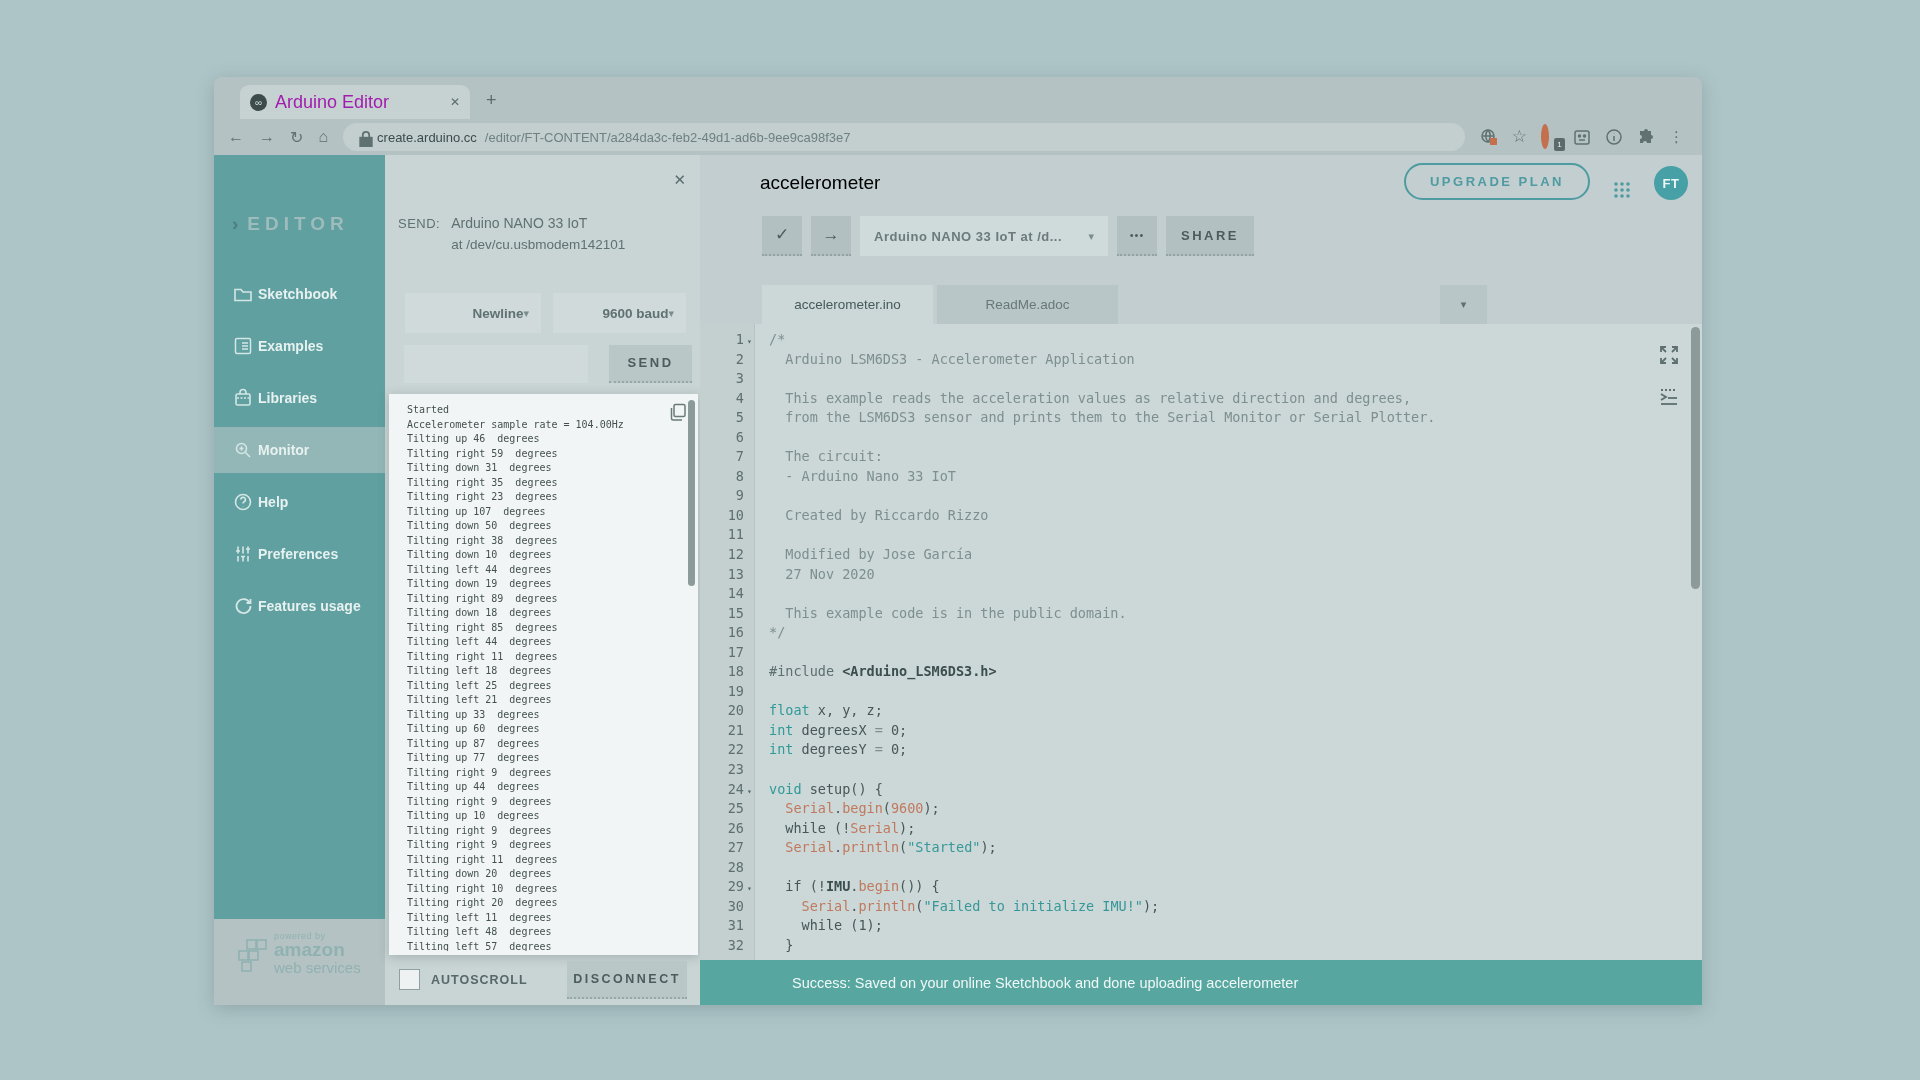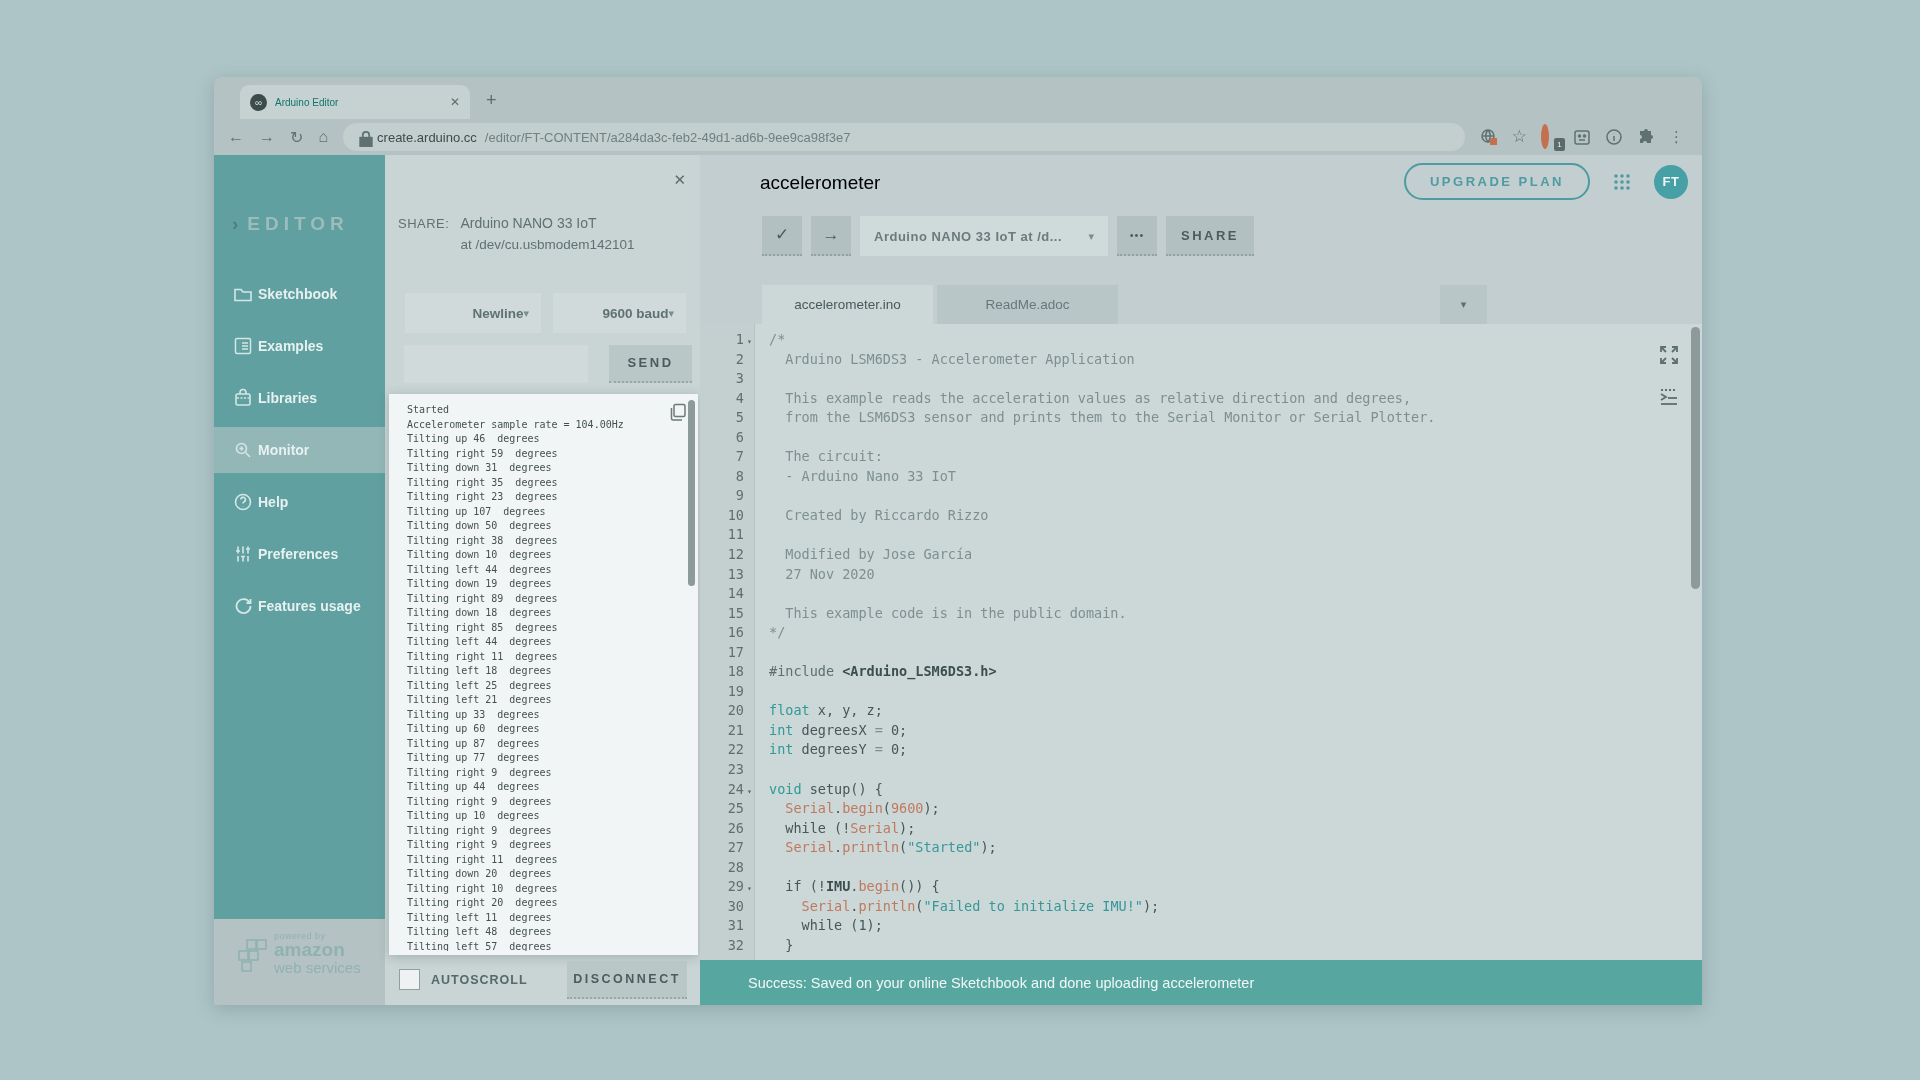--- a/index.html
+++ b/index.html
@@ -4,21 +4,21 @@
 <style>
   * { margin:0; padding:0; box-sizing:border-box; }
   html,body { width:1920px; height:1080px; background:#aec5c8; font-family:"Liberation Sans","DejaVu Sans",sans-serif; overflow:hidden; }
 
   .window { position:absolute; left:214px; top:77px; width:1488px; height:928px; background:#b5c2c3; border-radius:8px 8px 0 0; box-shadow:0 4px 18px rgba(60,80,85,.25); }
 
   
   .tabstrip { position:absolute; left:0; top:0; width:100%; height:42px; }
   .tab { position:absolute; left:26px; bottom:0; width:230px; height:34px; background:#c6d1d1; border-radius:9px 9px 0 0; display:flex; align-items:center; padding:0 10px; gap:8px; }
   .favicon { width:17px; height:17px; border-radius:50%; background:#3d4b4b; color:#cfdede; font-size:10px; line-height:17px; text-align:center; flex:none; }
-  .tab-title { font-size:10px; color:#0f766e; flex:1; white-space:nowrap; overflow:hidden; }
+  .tab-title { font-size:18px; color:#a21caf; flex:1; white-space:nowrap; overflow:hidden; }
   .tab-close { font-size:12px; color:#5a6c6c; cursor:default; }
   .newtab { position:absolute; left:272px; bottom:8px; font-size:18px; color:#5a6c6c; }
   .urlbar { position:absolute; left:0; top:42px; width:100%; height:36px; display:flex; align-items:center; padding:0 14px; gap:15px; }
   .navic { font-size:16px; color:#5f7171; }
   .urlpill { flex:1; height:28px; background:#c3cfcf; border-radius:14px; display:flex; align-items:center; padding:0 14px; gap:8px; overflow:hidden; }
   .url-domain { font-size:13px; color:#3b4b4b; white-space:nowrap; }
   .url-path { font-size:13px; color:#6e8080; white-space:nowrap; }
   .chrome-right { display:flex; align-items:center; gap:14px; padding-right:4px; }
   .cic { position:relative; width:18px; height:18px; color:#5f7171; }
   .cic svg { width:18px; height:18px; }
@@ -66,21 +66,21 @@
   .log-copy { position:absolute; right:10px; top:8px; width:20px; height:20px; color:#6a7a7a; }
   .log-scrollbar { position:absolute; right:3px; top:6px; width:7px; height:186px; background:#8d9a9a; border-radius:4px; }
   .auto-row { position:absolute; left:0; top:806px; width:100%; height:38px; }
   .checkbox { position:absolute; left:14px; top:8px; width:21px; height:21px; background:#eef2f2; border:1px solid #8fa0a0; }
   .auto-label { position:absolute; left:46px; top:12px; font-size:12.5px; font-weight:bold; letter-spacing:1px; color:#566868; }
   .disc-btn { position:absolute; left:182px; top:0; width:120px; height:38px; background:#b9c7c7; border:none; border-bottom:2px dotted rgba(90,108,108,.35); font-size:12.5px; letter-spacing:2.5px; color:#4c5c5c; font-weight:bold; }
 
   
   .main { position:absolute; left:486px; top:0; width:1002px; height:850px; background:#c2ced0; }
   .sketch-title { position:absolute; left:60px; top:17px; font-size:19px; color:#000000; }
-  .header-right { position:absolute; right:14px; top:8px; display:flex; align-items:center; gap:22px; }
+  .header-right { position:absolute; right:14px; top:8px; display:flex; align-items:flex-end; gap:22px; }
   .upgrade-btn { border:2px solid #4e9ba1; border-radius:19px; background:transparent; color:#4e9ba1; font-size:13px; font-weight:bold; letter-spacing:2.5px; padding:9px 24px; }
   .grid-icon { width:20px; height:20px; color:#4e9ba1; }
   .avatar { width:34px; height:34px; border-radius:50%; background:#47a0a6; color:#eef7f7; font-size:13px; font-weight:bold; display:flex; align-items:center; justify-content:center; letter-spacing:.5px; }
   .toolbar { position:absolute; left:62px; top:61px; display:flex; gap:9px; }
   .tbtn { width:40px; height:40px; background:#b2c0c1; border:none; border-bottom:2px dotted rgba(90,108,108,.35); color:#4c5c5c; font-size:17px; line-height:38px; text-align:center; }
   .device-dd { width:248px; height:40px; background:#cfdada; display:flex; align-items:center; justify-content:space-between; padding:0 14px; }
   .device-label { font-size:13px; font-weight:bold; color:#6b7b7b; letter-spacing:.5px; }
   .share-btn { width:88px; height:40px; background:#b2c0c1; border:none; border-bottom:2px dotted rgba(90,108,108,.35); font-size:13px; font-weight:bold; letter-spacing:2.5px; color:#4c5c5c; }
   .tabbar { position:absolute; left:62px; top:130px; display:flex; }
   .ftab { height:39px; display:flex; align-items:center; justify-content:center; font-size:13.5px; }
@@ -94,21 +94,21 @@
   .lnum { display:inline-block; width:44px; text-align:right; color:#5d6f6e; }
   .fold { display:inline-block; width:11px; font-size:8px; color:#536565; text-align:center; }
   .cl { padding-left:14px; }
   .cm{color:#7d8f8f} .pp{color:#5d6f6f} .inc{color:#3c4e4e;font-weight:bold}
   .kw{color:#2f9a98} .tx{color:#475757} .op{color:#7d8f8f}
   .fn{color:#c0795e} .num{color:#c0795e} .str{color:#36989a} .bd{color:#3c4e4e;font-weight:bold}
   .code-icons { position:absolute; right:22px; top:20px; color:#5d6f6f; display:flex; flex-direction:column; gap:16px; }
   .code-icons svg { width:22px; height:22px; }
   .code-scrollbar { position:absolute; right:2px; top:3px; width:9px; height:262px; background:#8d9a9a; border-radius:5px; }
   .statusbar { position:absolute; left:0; bottom:0; width:1002px; height:45px; background:#57a7a0; display:flex; align-items:center; }
-  .status-text { margin-left:48px; font-size:14.5px; color:#f0f8f7; }
+  .status-text { margin-left:92px; font-size:14.5px; color:#f0f8f7; }
 </style>
 </head>
 <body>
 
 <div class="window">
 
   <div class="tabstrip">
     <div class="tab">
       <span class="favicon">∞</span>
       <span class="tab-title">Arduino Editor</span>
@@ -237,21 +237,21 @@
           <div class="aws-powered">powered by</div>
           <div class="aws-amazon">amazon</div>
           <div class="aws-ws">web services</div>
         </div>
       </div>
     </div>
 
     <div class="panel">
       <span class="panel-close">✕</span>
       <div class="port-row">
-        <span class="port-label">SHARE:</span>
+        <span class="port-label">SEND:</span>
         <span>
           <div class="port-name">Arduino NANO 33 IoT</div>
           <div class="port-path">at /dev/cu.usbmodem142101</div>
         </span>
       </div>
       <div class="dd dd1">
         <span class="dd-label">Newline</span>
         <span class="dd-caret">▾</span>
       </div>
       <div class="dd dd2">

